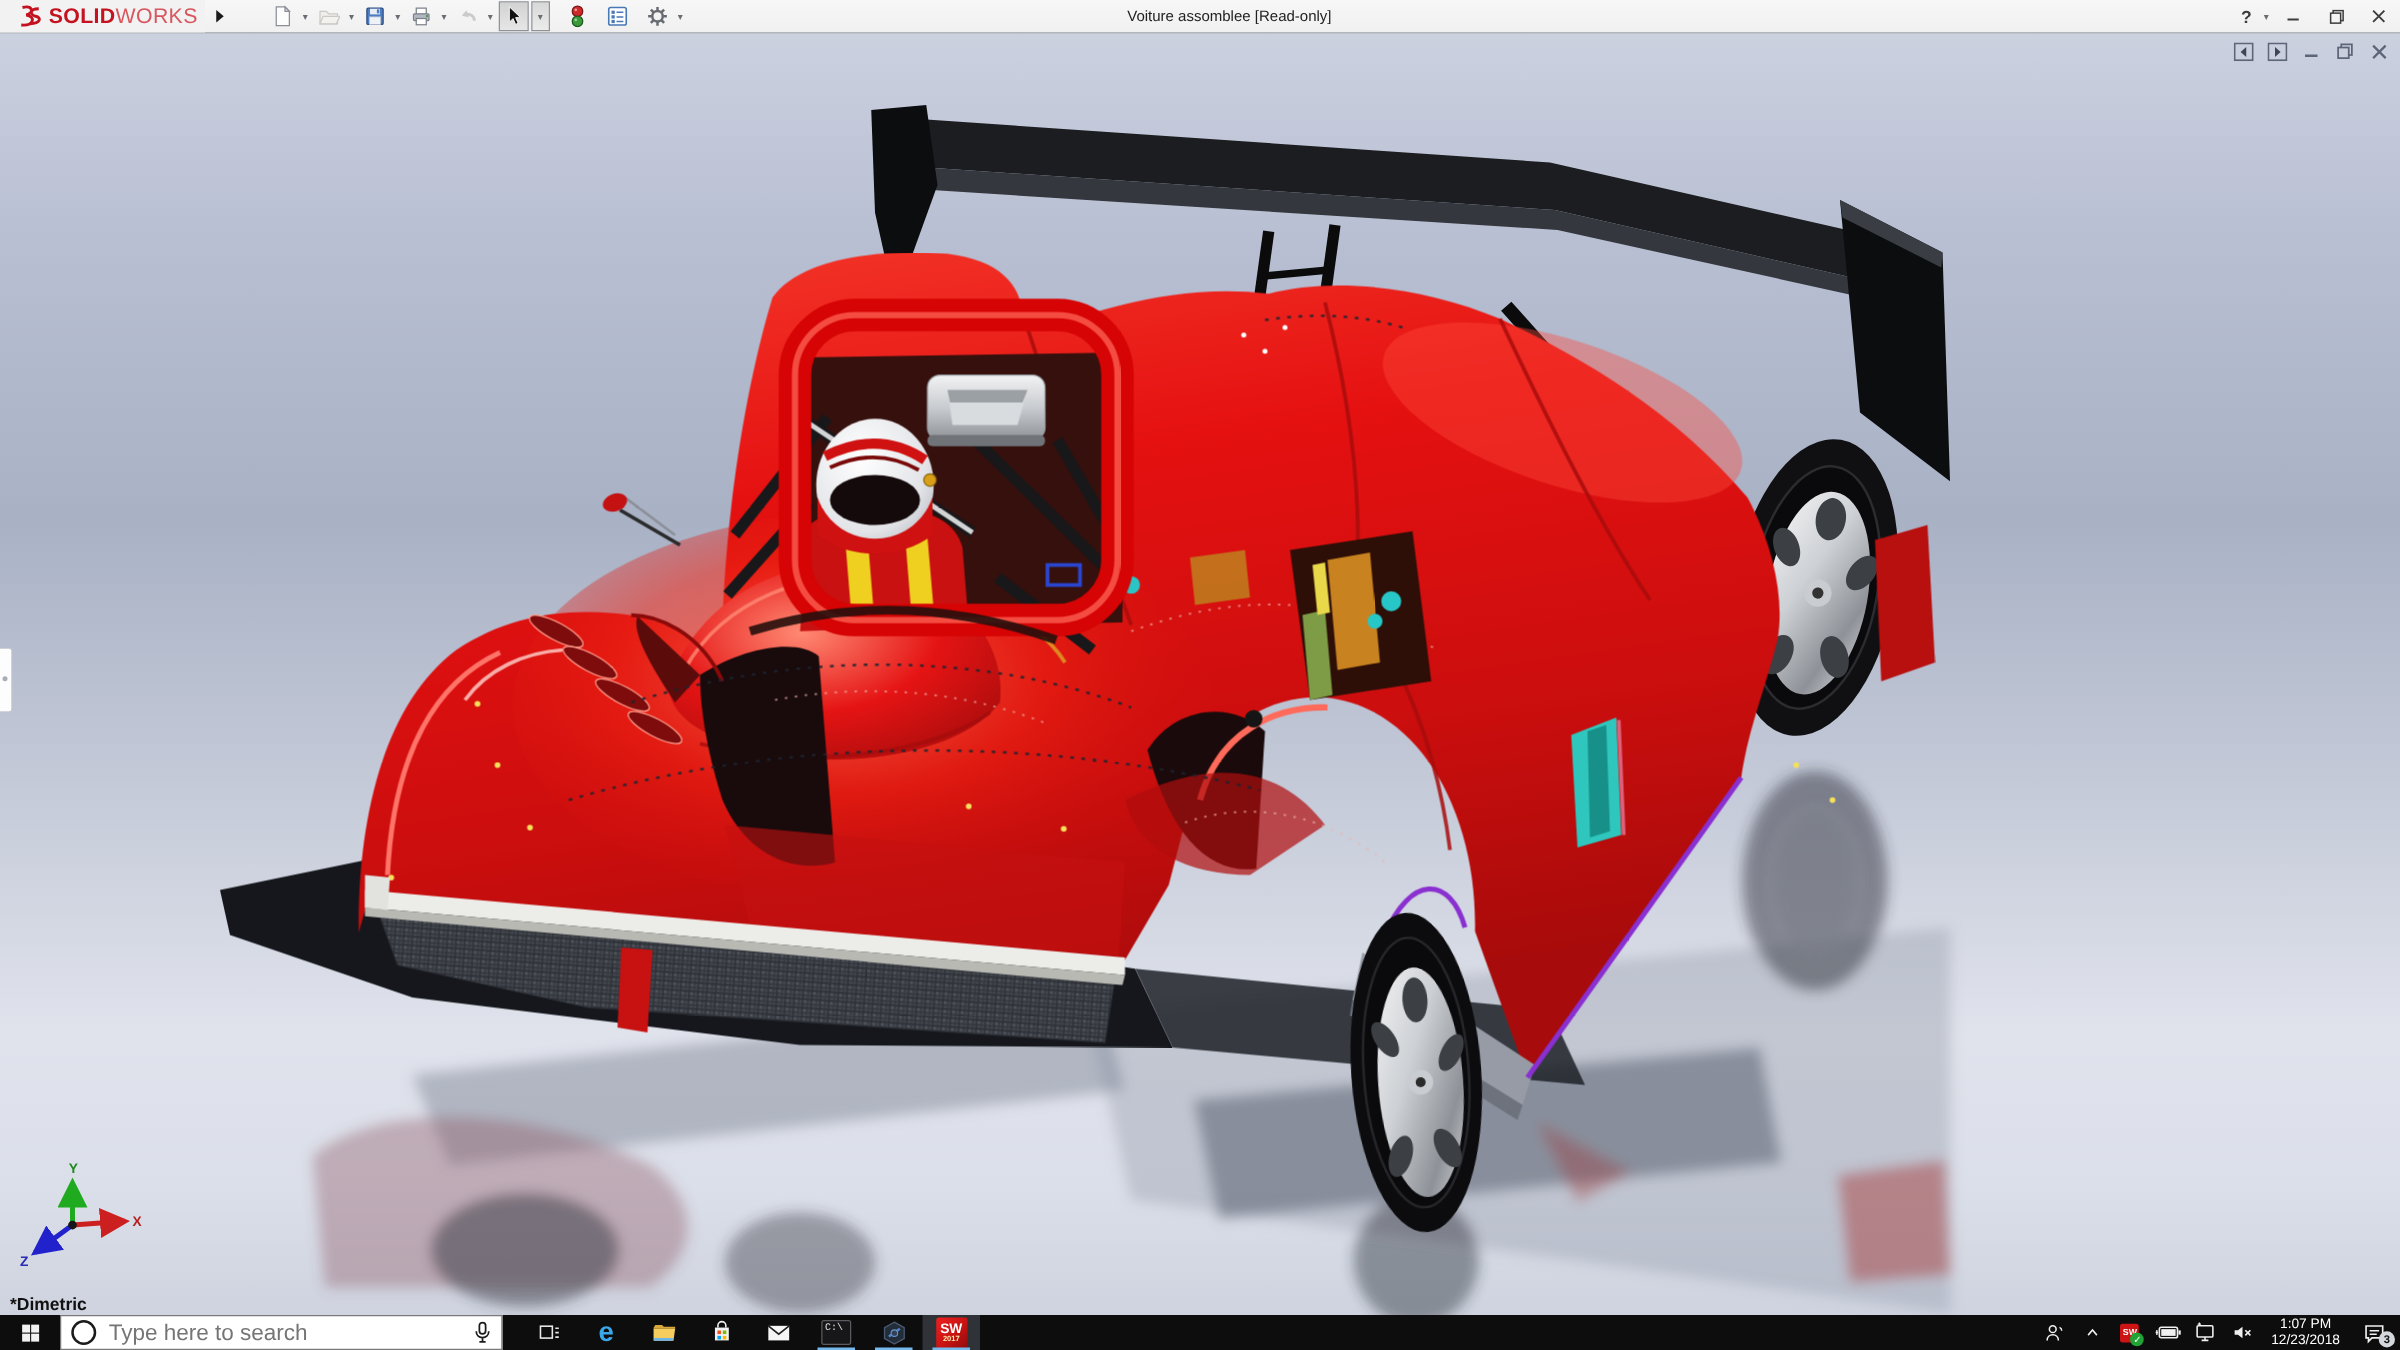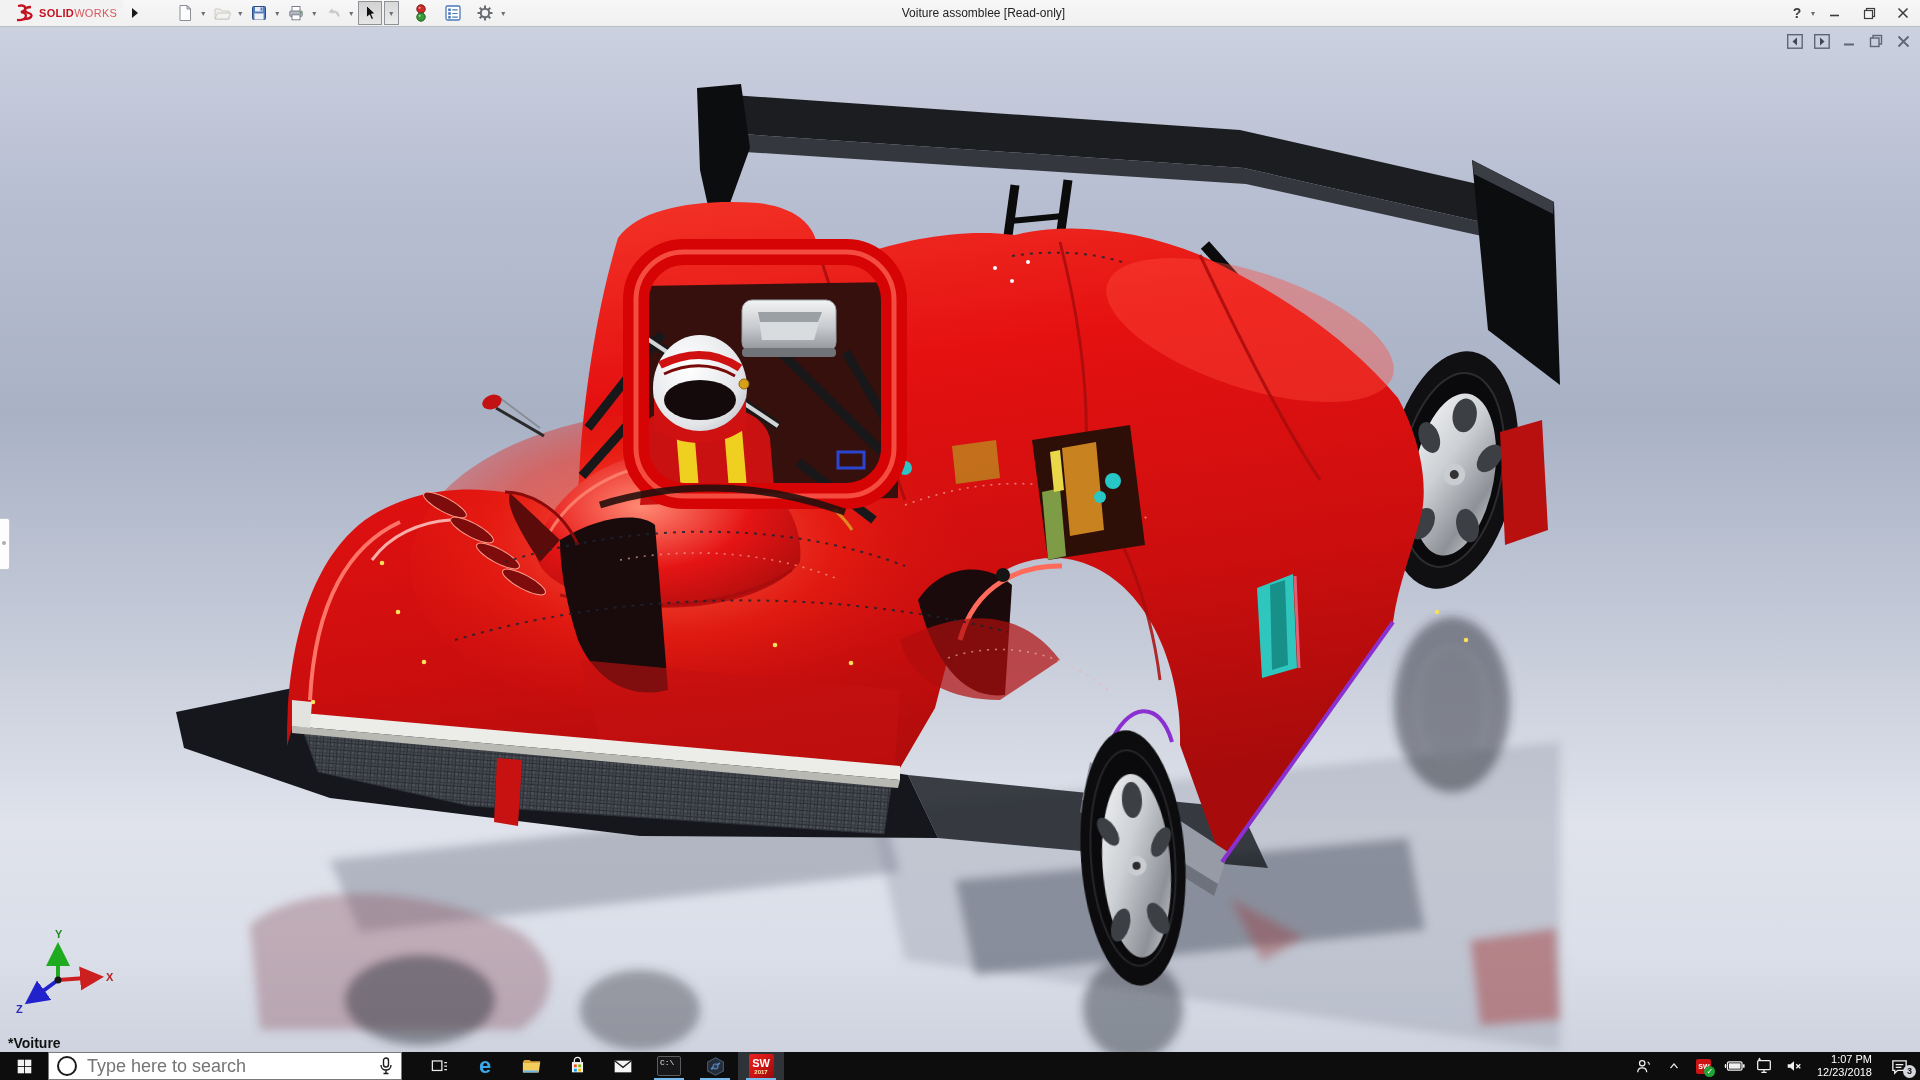--- a/index.html
+++ b/index.html
@@ -3,21 +3,21 @@
 <meta charset="utf-8">
 <style>
   html,body{margin:0;padding:0;width:1920px;height:1080px;overflow:hidden;
     font-family:"Liberation Sans","DejaVu Sans",sans-serif;background:#000;}
   .app{position:relative;width:1920px;height:1080px;}
 
   
   .titlebar{position:absolute;top:0;left:0;right:0;height:26px;background:linear-gradient(#f7f7f7,#f0f0f1);
     border-bottom:1px solid #b9bdc4;display:flex;align-items:center;z-index:30;}
   .logo{display:flex;align-items:center;gap:3px;padding:0 6px 0 10px;height:100%;background:#f2f2f2;}
-  .brand{font-size:11px;letter-spacing:.3px;}
+  .brand{font-size:17px;letter-spacing:.3px;}
   .brand b{color:#c41220;font-weight:700;}
   .brand span{color:#d8565e;font-weight:400;}
   .flyout{width:16px;height:20px;display:flex;align-items:center;justify-content:center;margin-left:4px;cursor:pointer;}
   .tb-tools{display:flex;align-items:center;gap:2px;margin-left:30px;}
   .tbtn{display:flex;align-items:center;height:22px;padding:0 2px;border:1px solid transparent;}
   .tbtn svg{display:block;}
   .tbtn.disabled{opacity:.42;filter:grayscale(.6);}
   .tbtn.active{background:linear-gradient(#d2d2d2,#e6e6e6);border:1px solid #8f9398;}
   .dd{font-size:8px;color:#6a6e74;margin:0 3px 0 2px;}
   .ddbox{border:1px solid #8f9398;background:linear-gradient(#d8d8d8,#ececec);height:22px;display:flex;align-items:center;padding:0 2px;}
@@ -55,21 +55,21 @@
   .swtile{width:25px;height:25px;background:linear-gradient(135deg,#ee2020 0%,#c81212 55%,#8e0c0c 100%);
     border-radius:2px;display:flex;flex-direction:column;align-items:center;justify-content:center;line-height:1;}
   .swtile .l1{color:#fff;font-weight:700;font-size:11px;}
   .swtile .l2{color:#ffe9a8;font-size:6px;font-weight:700;}
   .tray{margin-left:auto;display:flex;align-items:center;gap:4px;padding-right:4px;}
   .tray-ic{width:26px;height:28px;display:flex;align-items:center;justify-content:center;position:relative;}
   .sw-mini{width:15px;height:15px;background:#cc1414;border-radius:2px;display:flex;align-items:center;justify-content:center;position:relative;}
   .sw-mini span{color:#fff;font-size:7px;font-weight:700;}
   .sw-check{position:absolute;right:-4px;bottom:-3px;width:11px;height:11px;border-radius:50%;background:#21a336;color:#fff;
     font-size:8px;line-height:11px;text-align:center;font-weight:700;}
-  .clock{display:flex;flex-direction:column;align-items:flex-end;justify-content:center;color:#fff;font-size:11px;line-height:13px;
+  .clock{display:flex;flex-direction:column;align-items:center;justify-content:center;color:#fff;font-size:11px;line-height:13px;
     padding:0 6px;}
   .badge{position:absolute;right:0px;bottom:2px;width:13px;height:13px;border-radius:50%;background:#d4d7db;color:#111;
     font-size:9px;font-weight:700;line-height:13px;text-align:center;}
 </style>
 </head>
 <body>
 
 <div class="app">
 
   <div class="titlebar">
@@ -500,21 +500,21 @@
       </defs>
       <path d="M50 52L50 18" stroke="#1faa1f" stroke-width="4" marker-end="url(#ah-g)"></path>
       <path d="M50 52L92 49" stroke="#cc2020" stroke-width="4" marker-end="url(#ah-r)"></path>
       <path d="M50 52L20 74" stroke="#2222cc" stroke-width="4" marker-end="url(#ah-b)"></path>
       <circle cx="50" cy="52" r="3.5" fill="#16161a"></circle>
       <text x="47" y="10" font-size="11" fill="#1f8a1f" font-weight="bold">Y</text>
       <text x="98" y="53" font-size="11" fill="#b42020" font-weight="bold">X</text>
       <text x="8" y="85" font-size="11" fill="#2a2ab4" font-weight="bold">Z</text>
     </svg>
 
-    <div class="view-label">*Voiture</div>
+    <div class="view-label">*Dimetric</div>
   </div>
 
   <div class="taskbar">
     <div class="start">
       <svg width="17" height="17" viewBox="0 0 20 20">
         <rect x="2" y="2" width="7.5" height="7.5" fill="#f2f2f2"></rect>
           <rect x="10.5" y="2" width="7.5" height="7.5" fill="#f2f2f2"></rect>
         <rect x="2" y="10.5" width="7.5" height="7.5" fill="#f2f2f2"></rect>
           <rect x="10.5" y="10.5" width="7.5" height="7.5" fill="#f2f2f2"></rect>
       </svg>

